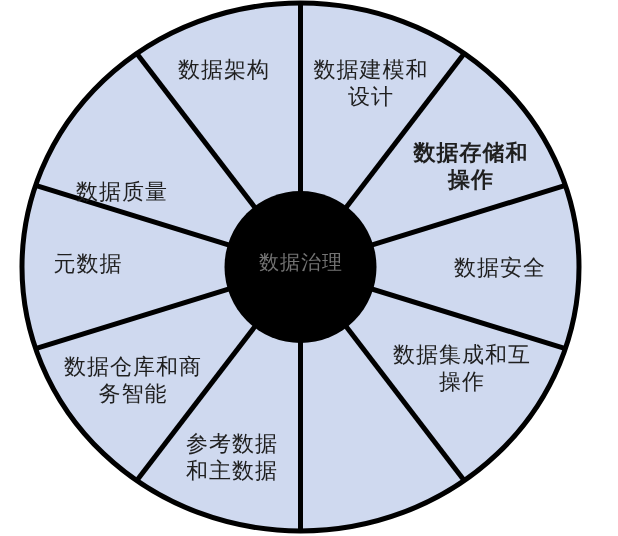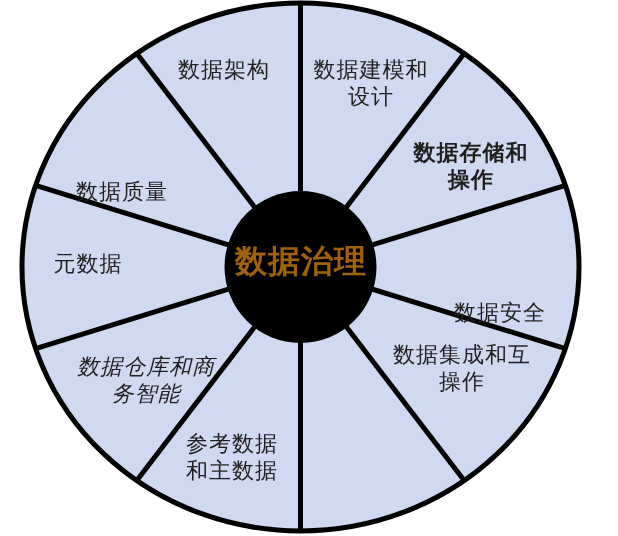--- a/index.html
+++ b/index.html
@@ -28,23 +28,23 @@
     font-size: 22px;
     letter-spacing: 1px;
     line-height: 27px;
     text-align: center;
     white-space: pre-line;
     user-select: none;
   }
   .center-label {
     position: absolute;
     transform: translate(-50%, -50%);
-    color: #a16207;
-    font-weight: bold;
-    font-size: 32px;
+    color: #737373;
+    font-weight: normal;
+    font-size: 20px;
     letter-spacing: 1px;
     white-space: nowrap;
     text-align: center;
     user-select: none;
   }
 </style>
 </head>
 <body>
 
 <div class="canvas">
@@ -68,30 +68,30 @@
 
     <circle cx="300.5" cy="267" r="76" fill="#000000"></circle>
   </svg>
 
   <div class="sector-label" style="left:371px; top:83px;">数据建模和
 设计</div>
 
   <div class="sector-label" style="left:471px; top:166px;font-weight:bold;">数据存储和
 操作</div>
 
-  <div class="sector-label" style="left:500px; top:267px;margin-top:45px;">数据安全</div>
+  <div class="sector-label" style="left:500px; top:267px;">数据安全</div>
 
   <div class="sector-label" style="left:462px; top:368px;">数据集成和互
 操作</div>
 
 
   <div class="sector-label" style="left:232px; top:457px;">参考数据
 和主数据</div>
 
-  <div class="sector-label" style="left:146px; top:380px;font-style:italic;">数据仓库和商
+  <div class="sector-label" style="left:133px; top:380px;">数据仓库和商
 务智能</div>
 
   <div class="sector-label" style="left:88px; top:263px;text-align:center;">元数据</div>
 
   <div class="sector-label" style="left:122px; top:162px;margin-top:29px;">数据质量</div>
 
   <div class="sector-label" style="left:224px; top:69px;">数据架构</div>
 
   <div class="center-label" style="left:301px; top:262px;">数据治理</div>
 

